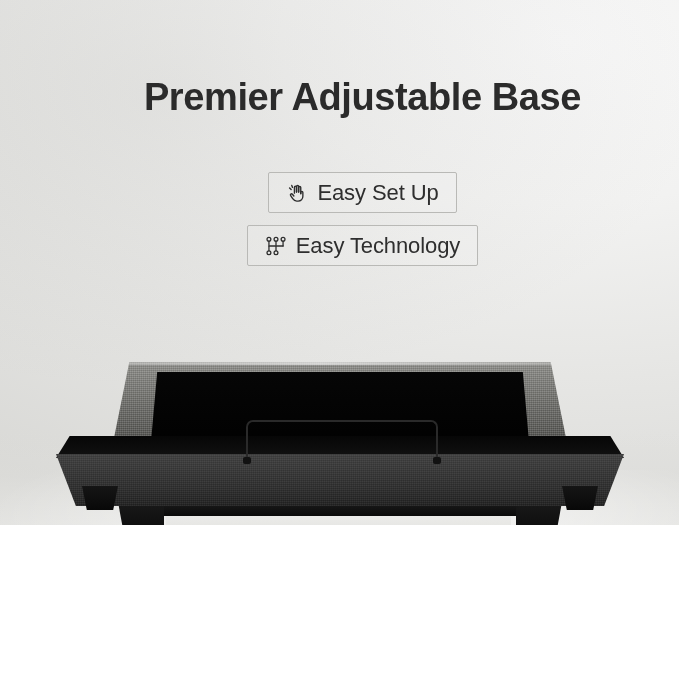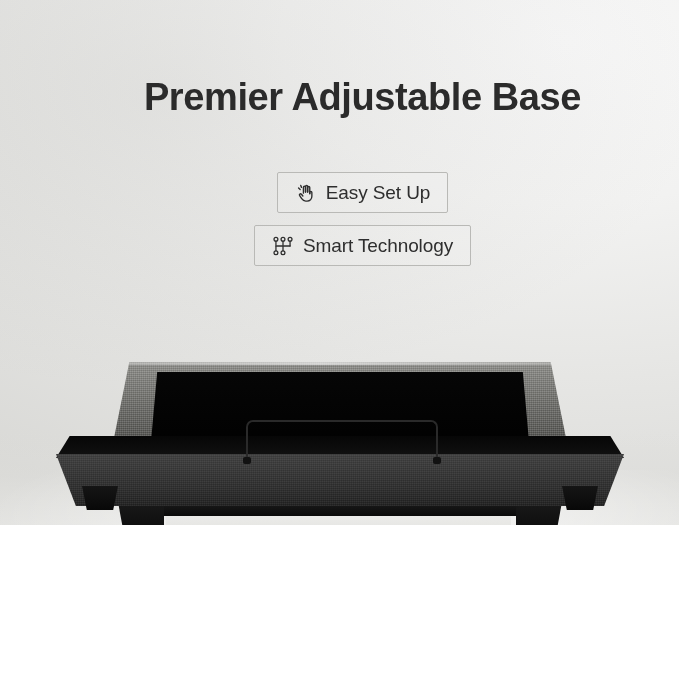--- a/index.html
+++ b/index.html
@@ -77,21 +77,21 @@
     align-items: center;
     gap: 9px;
     height: 41px;
     padding: 0 17px;
     border: 1px solid #b9b9b6;
     border-radius: 2px;
     background: rgba(255,255,255,0.10);
     box-sizing: border-box;
   }
   .pill-label {
-    font-size: 19px;
+    font-size: 22px;
     font-weight: 400;
     color: #2e2e2e;
     letter-spacing: -0.1px;
     white-space: nowrap;
   }
   .pill-icon {
     display: block;
     width: 22px;
     height: 22px;
     flex: 0 0 22px;
@@ -342,21 +342,21 @@
             <circle cx="4.3" cy="19.4" r="2.1"></circle>
             <circle cx="12" cy="19.4" r="2.1"></circle>
             <line x1="4.3" y1="6.7" x2="4.3" y2="10.8"></line>
             <line x1="12" y1="6.7" x2="12" y2="10.8"></line>
             <line x1="19.7" y1="6.7" x2="19.7" y2="12"></line>
             <line x1="4.3" y1="12" x2="19.7" y2="12"></line>
             <line x1="4.3" y1="12" x2="4.3" y2="17.3"></line>
             <line x1="12" y1="12" x2="12" y2="17.3"></line>
           </svg>
         </span>
-        <span class="pill-label">Smart Technology</span>
+        <span class="pill-label">Easy Technology</span>
       </div>
 
     </div>
   </div>
 
   <div class="product">
 
     <div class="floor-shadow"></div>
 
     <div class="frame">

